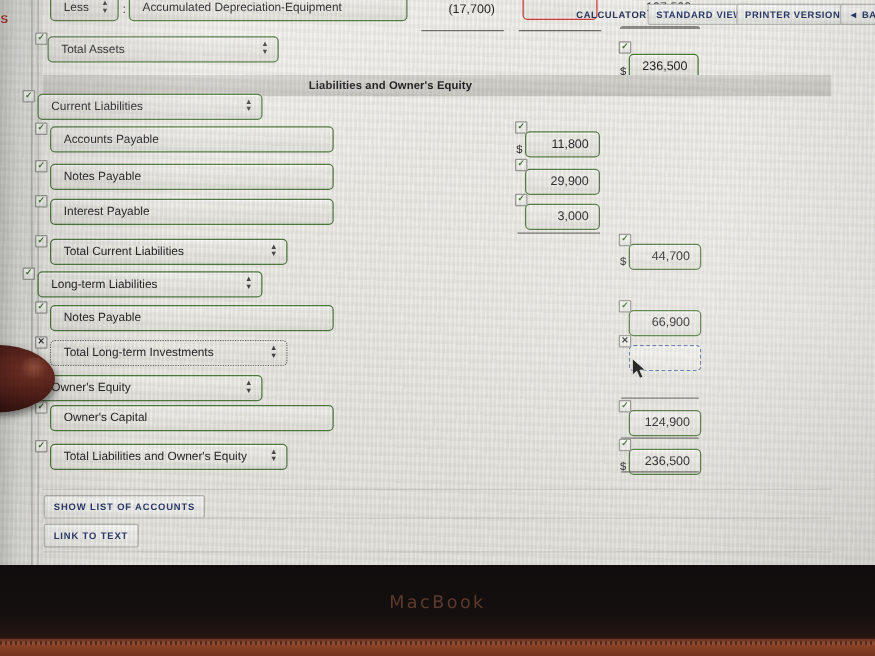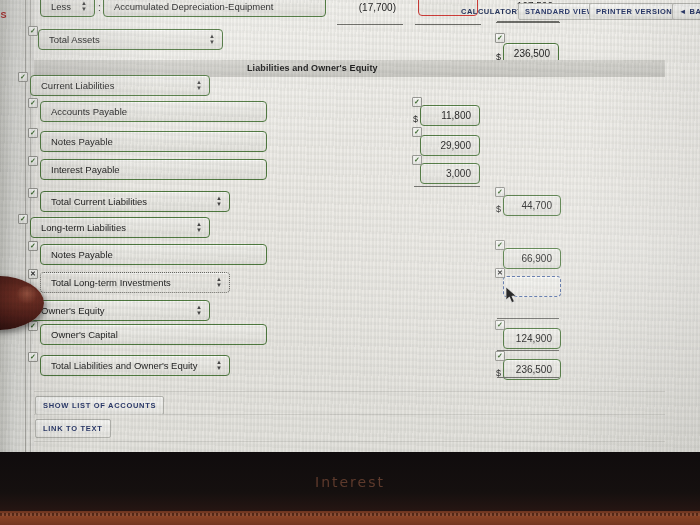--- a/index.html
+++ b/index.html
@@ -378,16 +378,16 @@
       <polygon points="0,0 0,13 3.4,10 5.8,15.6 8.3,14.5 5.9,9.2 10.2,9" fill="#0d0d0d" stroke="#f0f0f0" stroke-width="0.7"></polygon>
     </svg>
 
     <div id="moire"></div>
     <div id="glare"></div>
   </div>
 
   <div id="finger"></div>
 
   <div id="bezel">
-    <div class="mb">Interest</div>
+    <div class="mb">MacBook</div>
     <div class="hinge"></div>
   </div>
 </div>
 
 </body></html>

